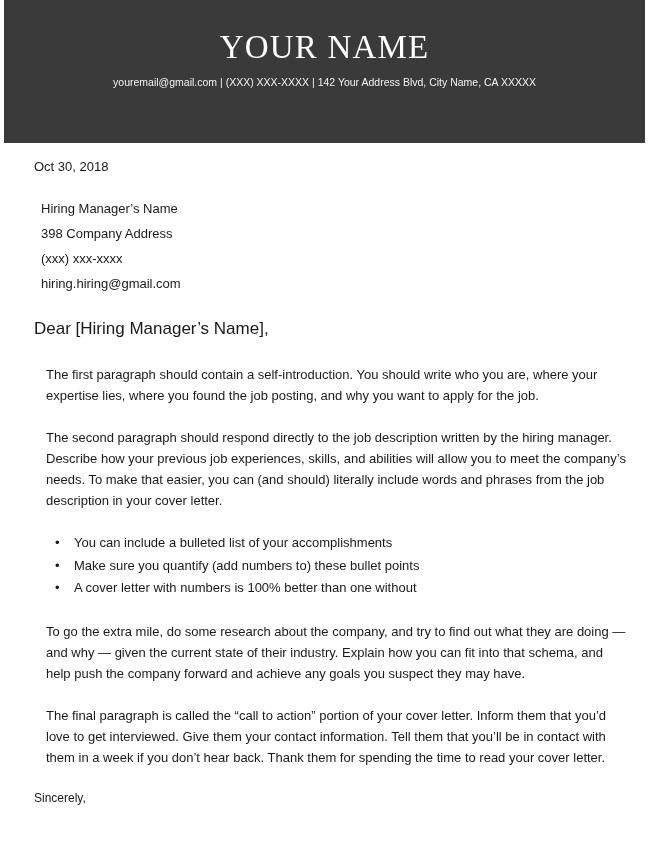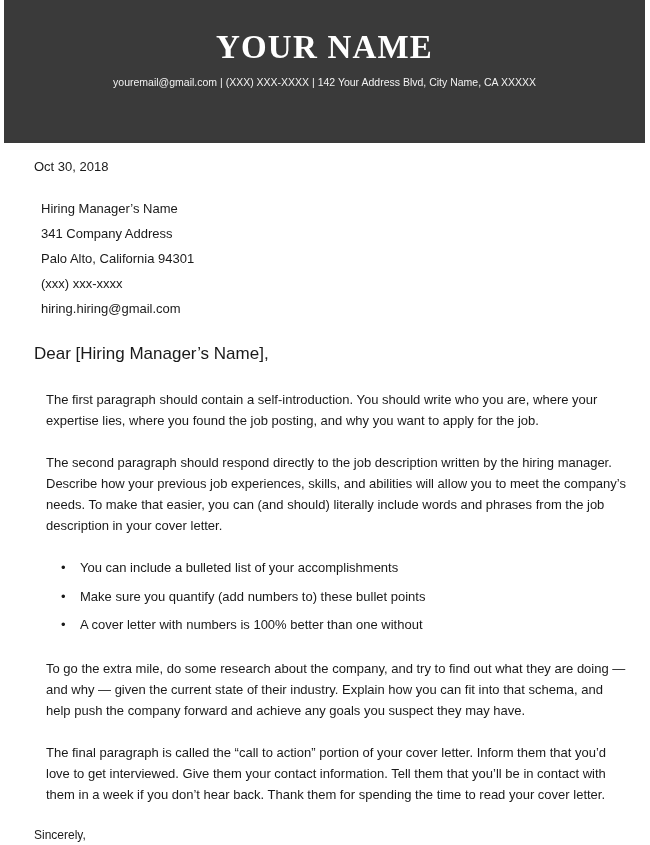--- a/index.html
+++ b/index.html
@@ -25,21 +25,21 @@
     height: 143px;
     background: #3a3a3a;
     box-sizing: border-box;
     display: flex;
     flex-direction: column;
     align-items: center;
   }
   .letterhead-name {
     margin-top: 31px;
     font-family: "Liberation Serif", serif;
-    font-weight: bold;
+    font-weight: normal;
     font-size: 33px;
     line-height: 1;
     letter-spacing: 1.2px;
     color: #ffffff;
     text-align: center;
     white-space: nowrap;
   }
   .letterhead-contact {
     margin-top: 13px;
     font-family: "Liberation Sans", sans-serif;
@@ -88,21 +88,21 @@
   .letter-bullets {
     list-style: none;
     margin: 0 0 21px 0;
     padding: 0;
   }
   .letter-bullets li {
     position: relative;
     font-size: 13px;
     line-height: 22.5px;
     padding-left: 40px;
-    margin: 6px;
+    margin: 0;
   }
   .letter-bullets li::before {
     content: "\2022";
     position: absolute;
     left: 21px;
     top: 0;
     font-size: 13px;
     line-height: 22.5px;
   }
 
@@ -119,22 +119,21 @@
   <div class="letterhead-name">YOUR NAME</div>
   <div class="letterhead-contact">youremail@gmail.com | (XXX) XXX-XXXX | 142 Your Address Blvd, City Name, CA XXXXX</div>
 </div>
 
 <div class="letter-body">
 
   <p class="letter-date">Oct 30, 2018</p>
 
   <div class="recipient-block">
     <p class="recipient-line">Hiring Manager’s Name</p>
-    <p class="recipient-line">341 Company Address</p>
-    <p class="recipient-line">Palo Alto, California 94301</p>
+    <p class="recipient-line">398 Company Address</p>
     <p class="recipient-line">(xxx) xxx-xxxx</p>
     <p class="recipient-line">hiring.hiring@gmail.com</p>
   </div>
 
   <p class="salutation">Dear [Hiring Manager’s Name],</p>
 
   <p class="letter-para">The first paragraph should contain a self-introduction. You should write who you are, where your expertise lies, where you found the job posting, and why you want to apply for the job.</p>
 
   <p class="letter-para">The second paragraph should respond directly to the job description written by the hiring manager. Describe how your previous job experiences, skills, and abilities will allow you to meet the company’s needs. To make that easier, you can (and should) literally include words and phrases from the job description in your cover letter.</p>
 

